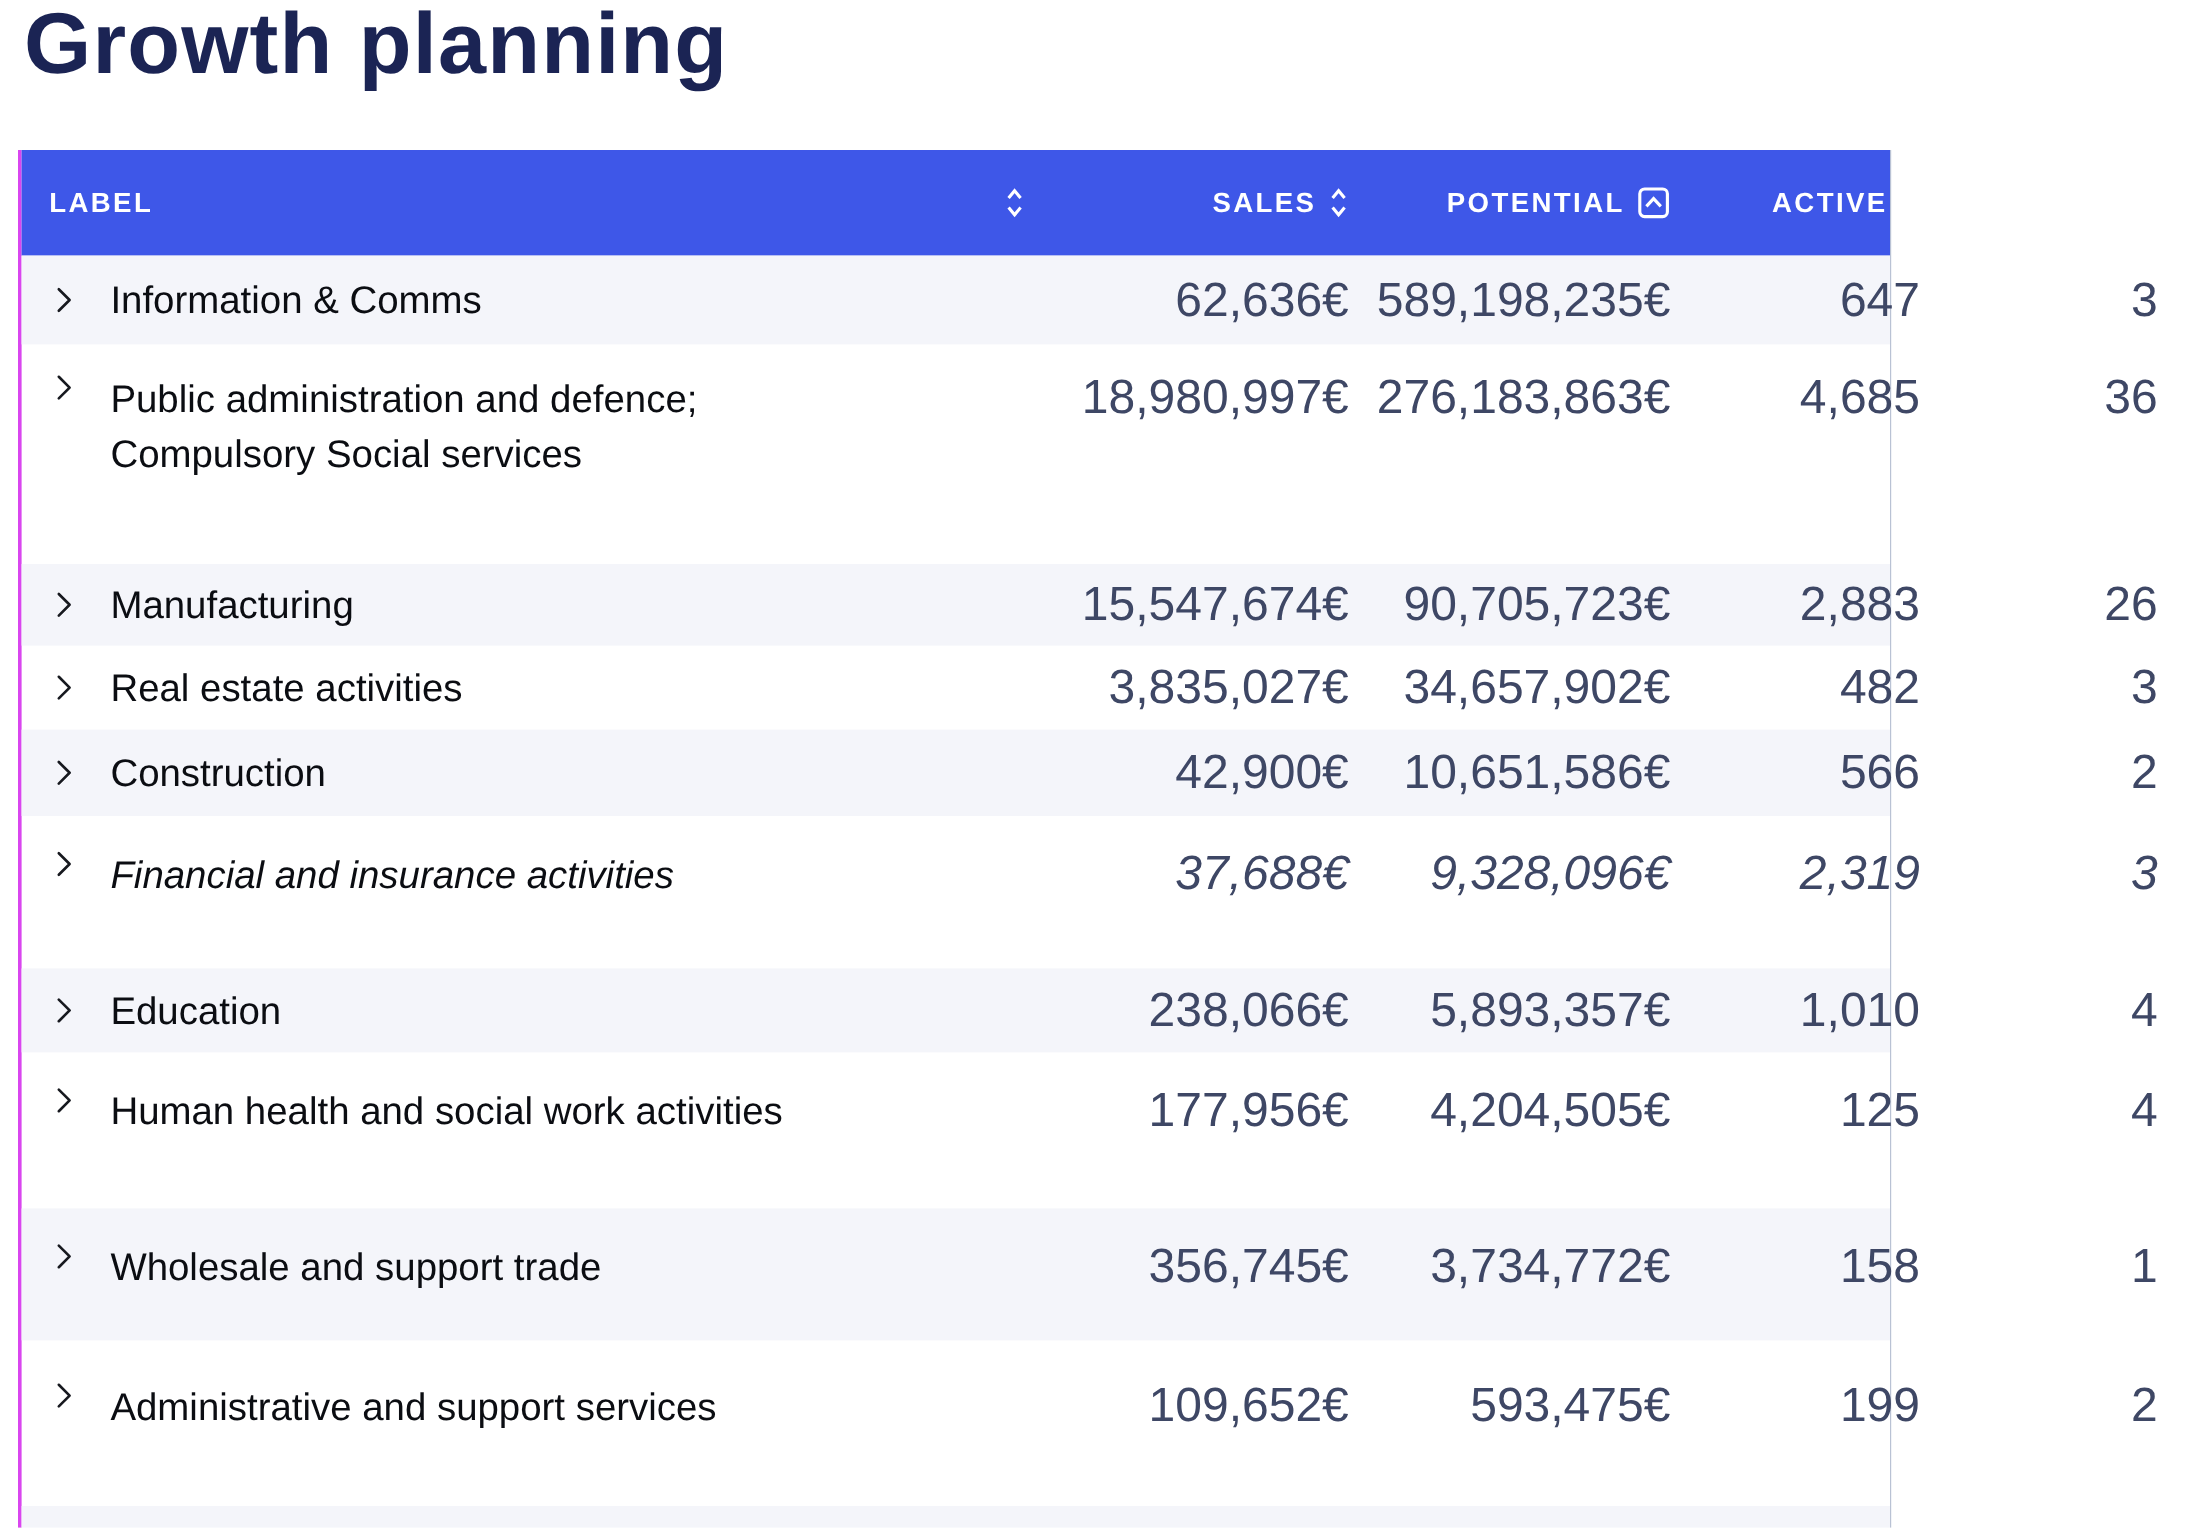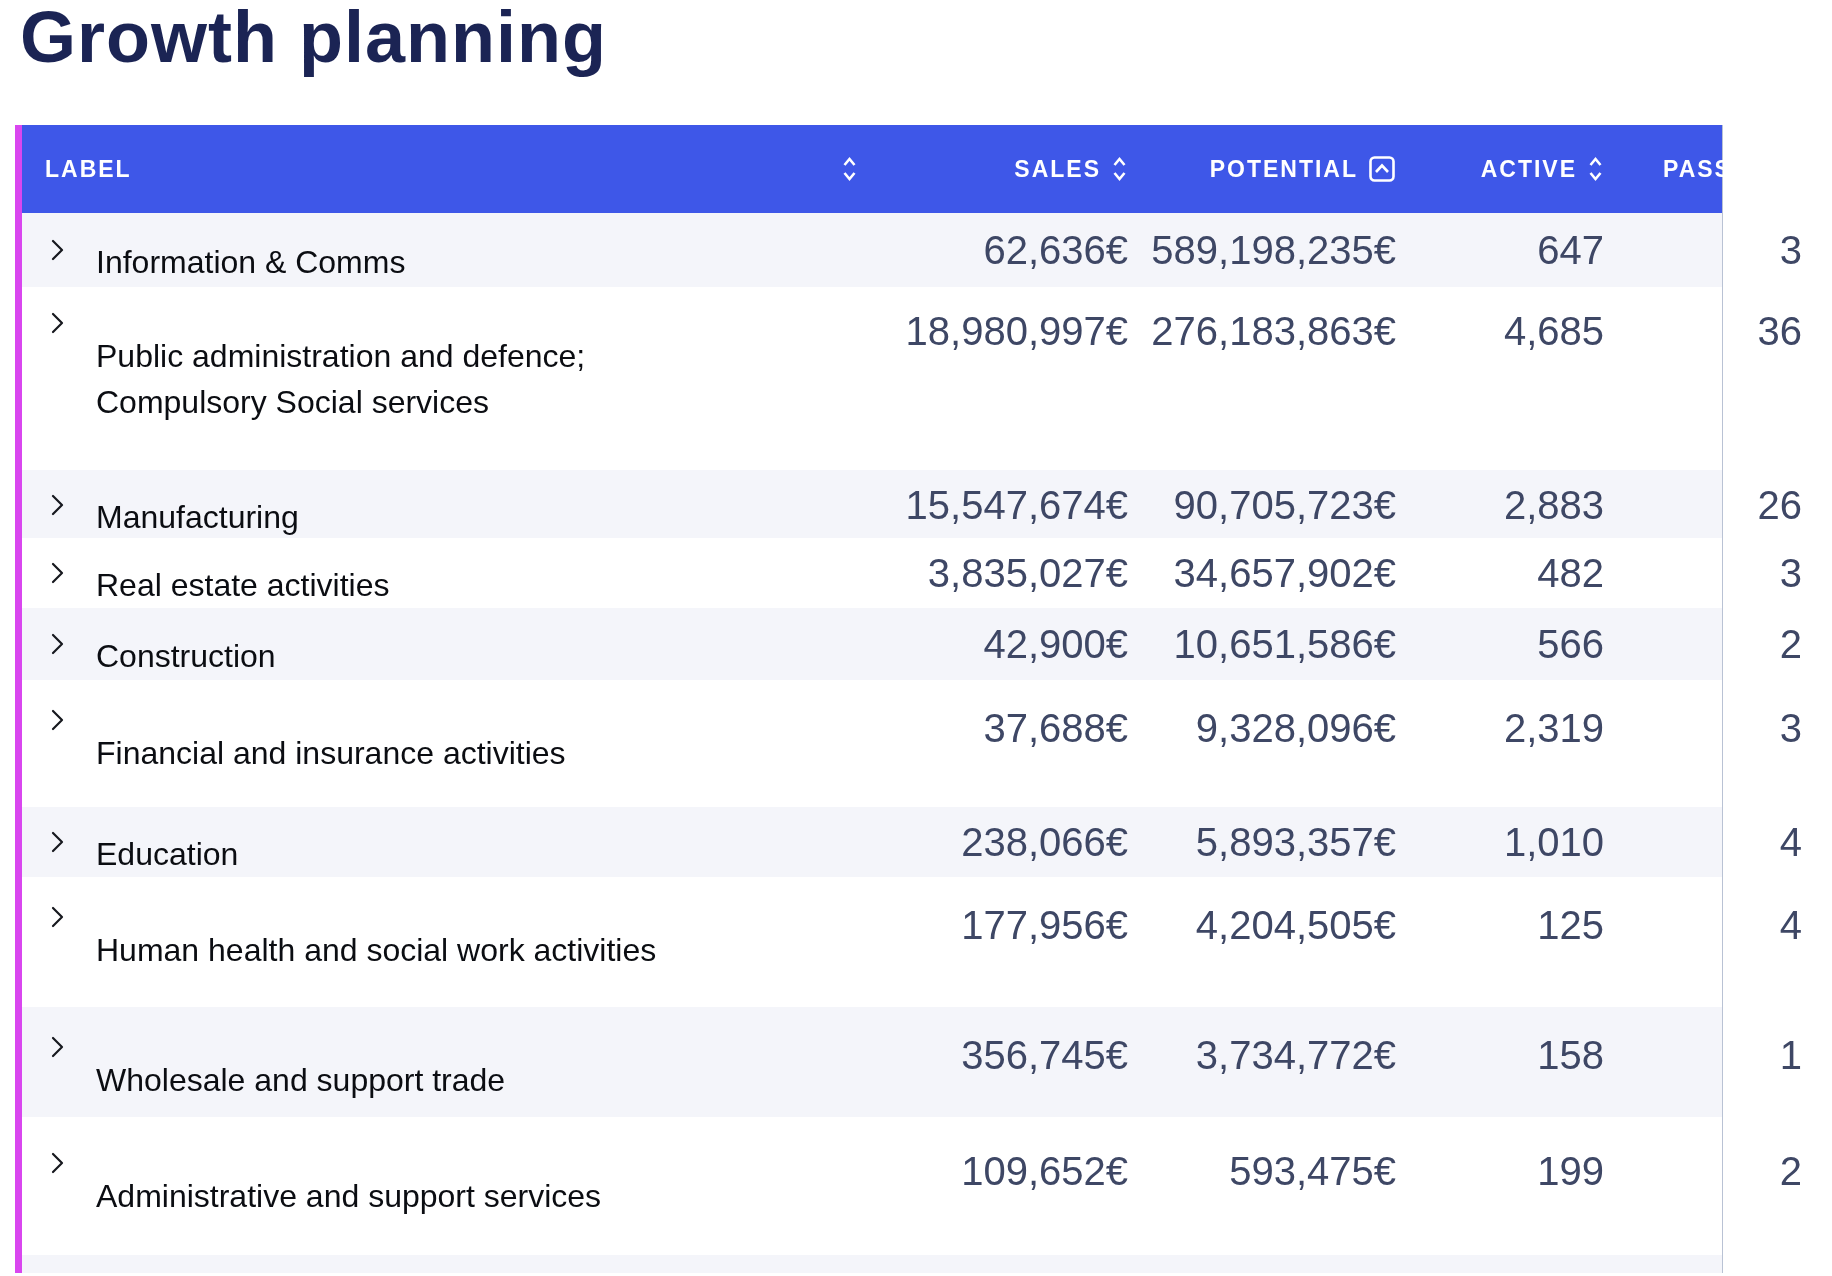--- a/index.html
+++ b/index.html
@@ -6,22 +6,22 @@
   body {
     width:1832px; height:1276px; background:#ffffff; position:relative;
     font-family:"Liberation Sans", sans-serif; overflow:hidden;
   }
   .title {
     position:absolute; left:20px; top:-8px;
     font-size:72px; font-weight:700; letter-spacing:1px;
     color:#1b2454; line-height:1.25;
   }
   .table {
-    position:absolute; left:15px; top:125px; width:1708px;
-    border-left:7px solid #d946ef; border-right:1px solid #b9c2d4;
+    position:absolute; left:15px; top:125px; width:1561px;
+    border-left:3px solid #d946ef; border-right:1px solid #b9c2d4;
     box-sizing:border-box;
   }
   .grid-row {
     display:grid;
     grid-template-columns:70px 774px 262px 268px 208px 198px 1fr;
     box-sizing:border-box;
   }
   
   .header {
     background:#3e57e8; height:88px; align-items:center;
@@ -36,32 +36,32 @@
   
   .row { align-items:center; cursor:default; }
   .row.lav { background:#f4f5fa; }
   .row.tall { align-items:start; }
   .row.tall > * { padding-top:26px; }
   .row.r2 > * { padding-top:22px; }
   .row.r10 > * { padding-top:32px; }
   .chev { justify-self:center; display:inline-flex; }
   .cell.label {
     font-size:32px; font-weight:500; color:#0b0d12;
-    line-height:1.45; max-width:640px; padding-left:4px;margin-top:24px;
+    line-height:1.45; max-width:640px; padding-left:4px;
   }
   .cell.num {
     font-size:40px; font-weight:500; color:#3e4765;
     justify-self:end; text-align:right; white-space:nowrap;
   }
   .r1  { height:74px; }
   .r2  { height:183px; }
   .r3  { height:68px; }
   .r4  { height:70px; }
   .r5  { height:72px; }
-  .r6  { height:127px; }
+  .r6  { height:127px;font-style:italic; }
   .r7  { height:70px; }
   .r8  { height:130px; }
   .r9  { height:110px; }
   .r10 { height:138px; }
   .strip { height:18px; background:#f4f5fa; }
 </style>
 </head>
 <body>
 
 <div class="title">Growth planning</div>

